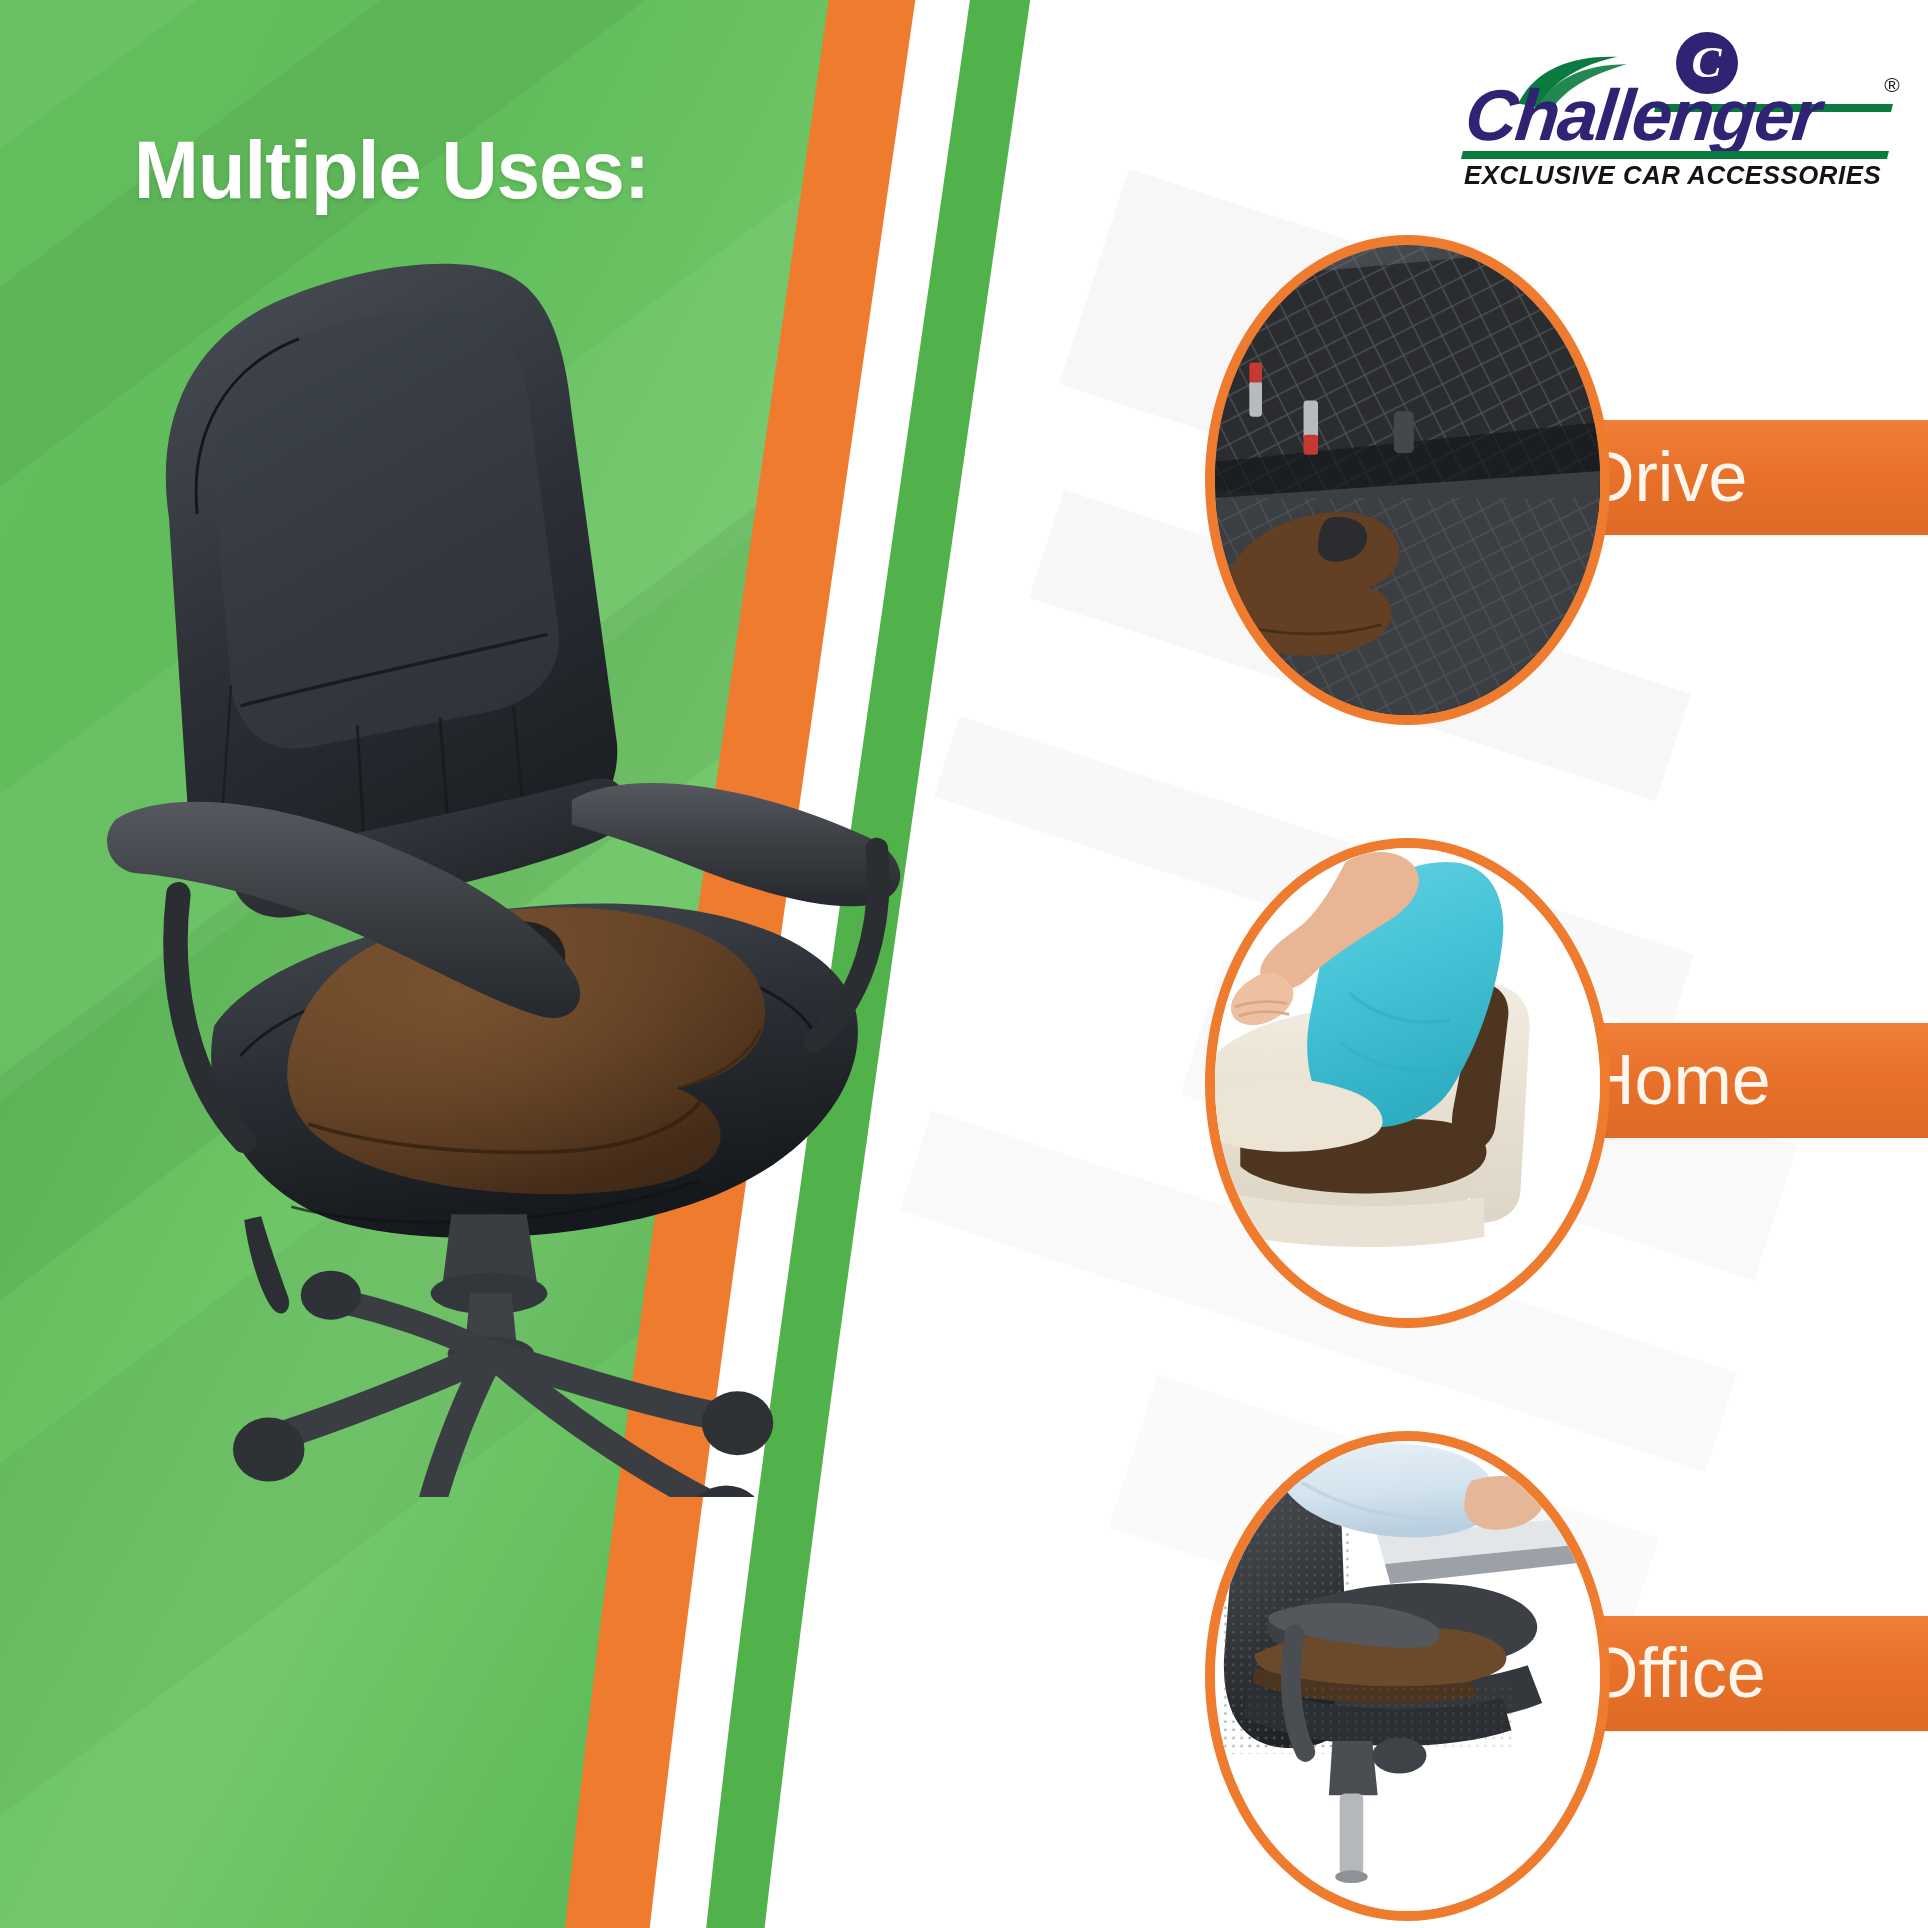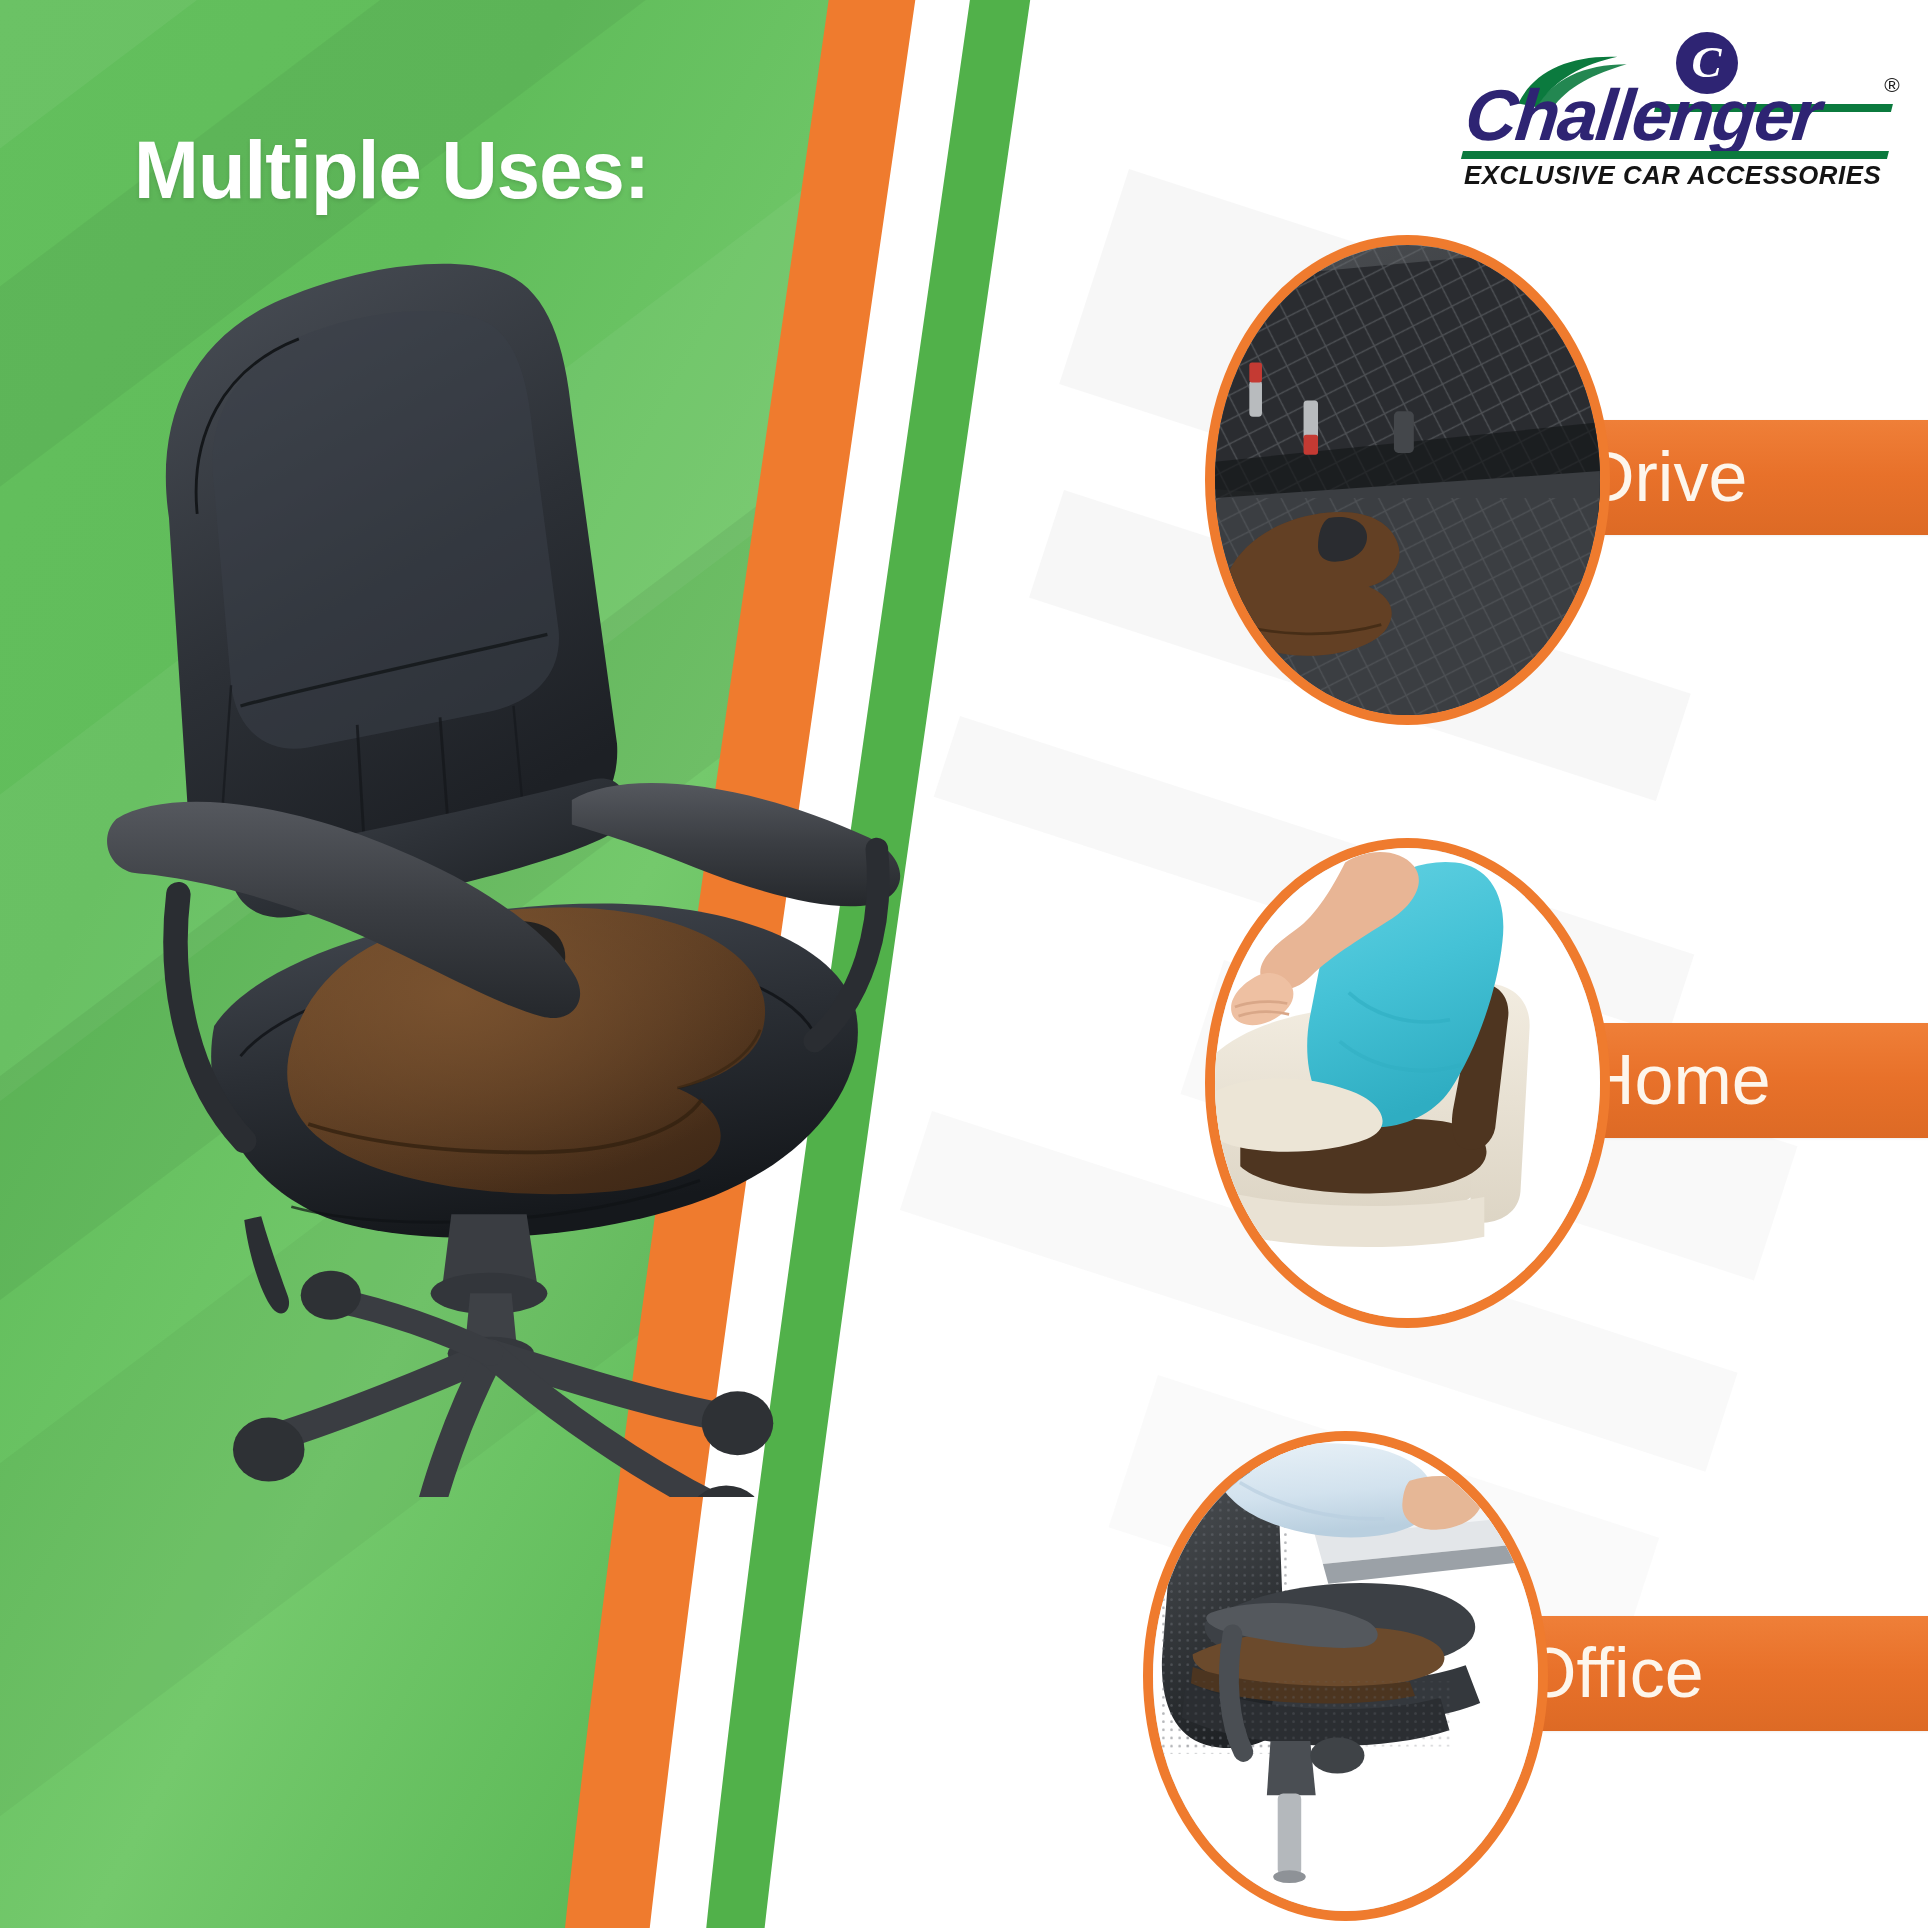--- a/index.html
+++ b/index.html
@@ -306,21 +306,21 @@
                  C80,184 92,170 88,156 C84,144 68,134 52,140 Z" fill="#eec0a2"></path>
         <path d="M24,176 C40,170 62,168 82,172" fill="none" stroke="#d9a788" stroke-width="3"></path>
         <path d="M28,186 C46,180 66,180 84,184" fill="none" stroke="#d9a788" stroke-width="3"></path>
 
         <path d="M0,270 C40,250 100,250 150,268 C190,282 200,310 170,322
                  C120,342 30,340 0,320 Z" fill="#ece5d6"></path>
       </svg>
     </div>
   </div>
 
-  <div class="callout" style="left:1143px;top:1431px;">
+  <div class="callout" style="left:1205px;top:1431px;">
     <div class="banner">
       <div class="banner-label">Office</div>
     </div>
     <div class="ring">
       <svg class="ph" viewBox="0 0 430 520" preserveAspectRatio="xMidYMid slice">
         <defs>
           <linearGradient id="shirt" x1="0" y1="0" x2="0.2" y2="1">
             <stop offset="0" stop-color="#e8f1f7"></stop>
               <stop offset=".6" stop-color="#d2e2ee"></stop>
             <stop offset="1" stop-color="#b9cfdf"></stop>

